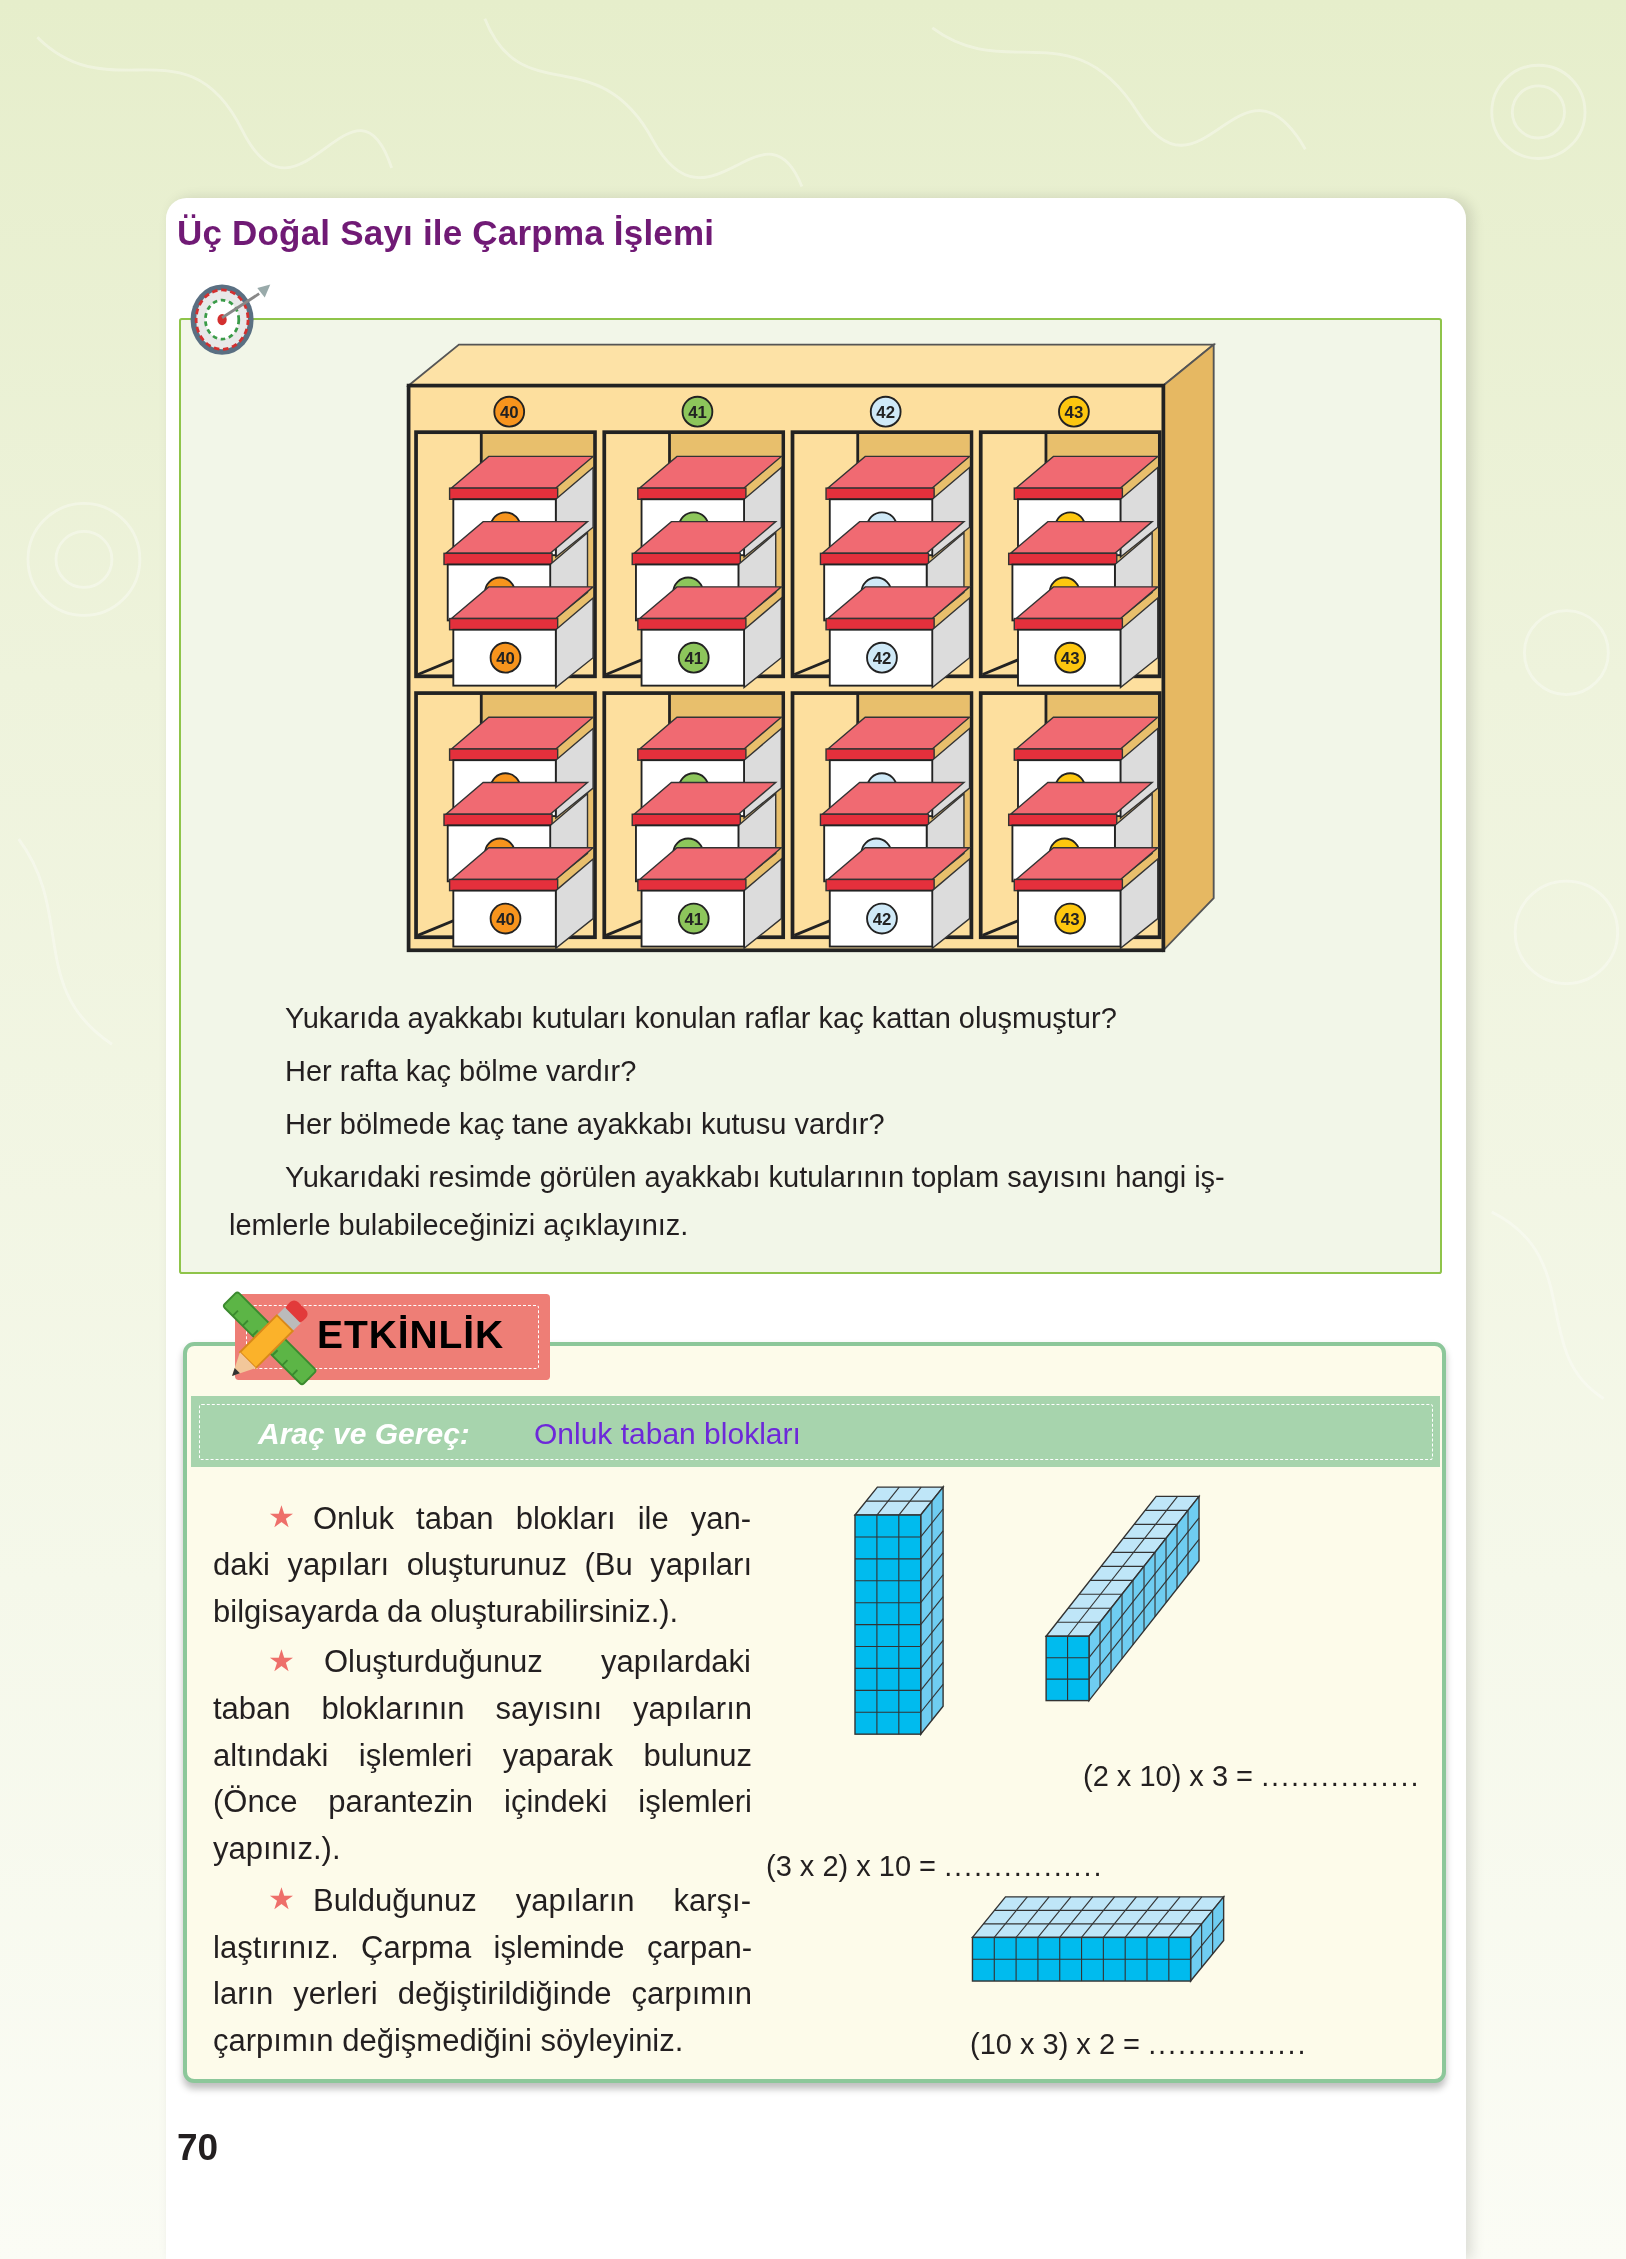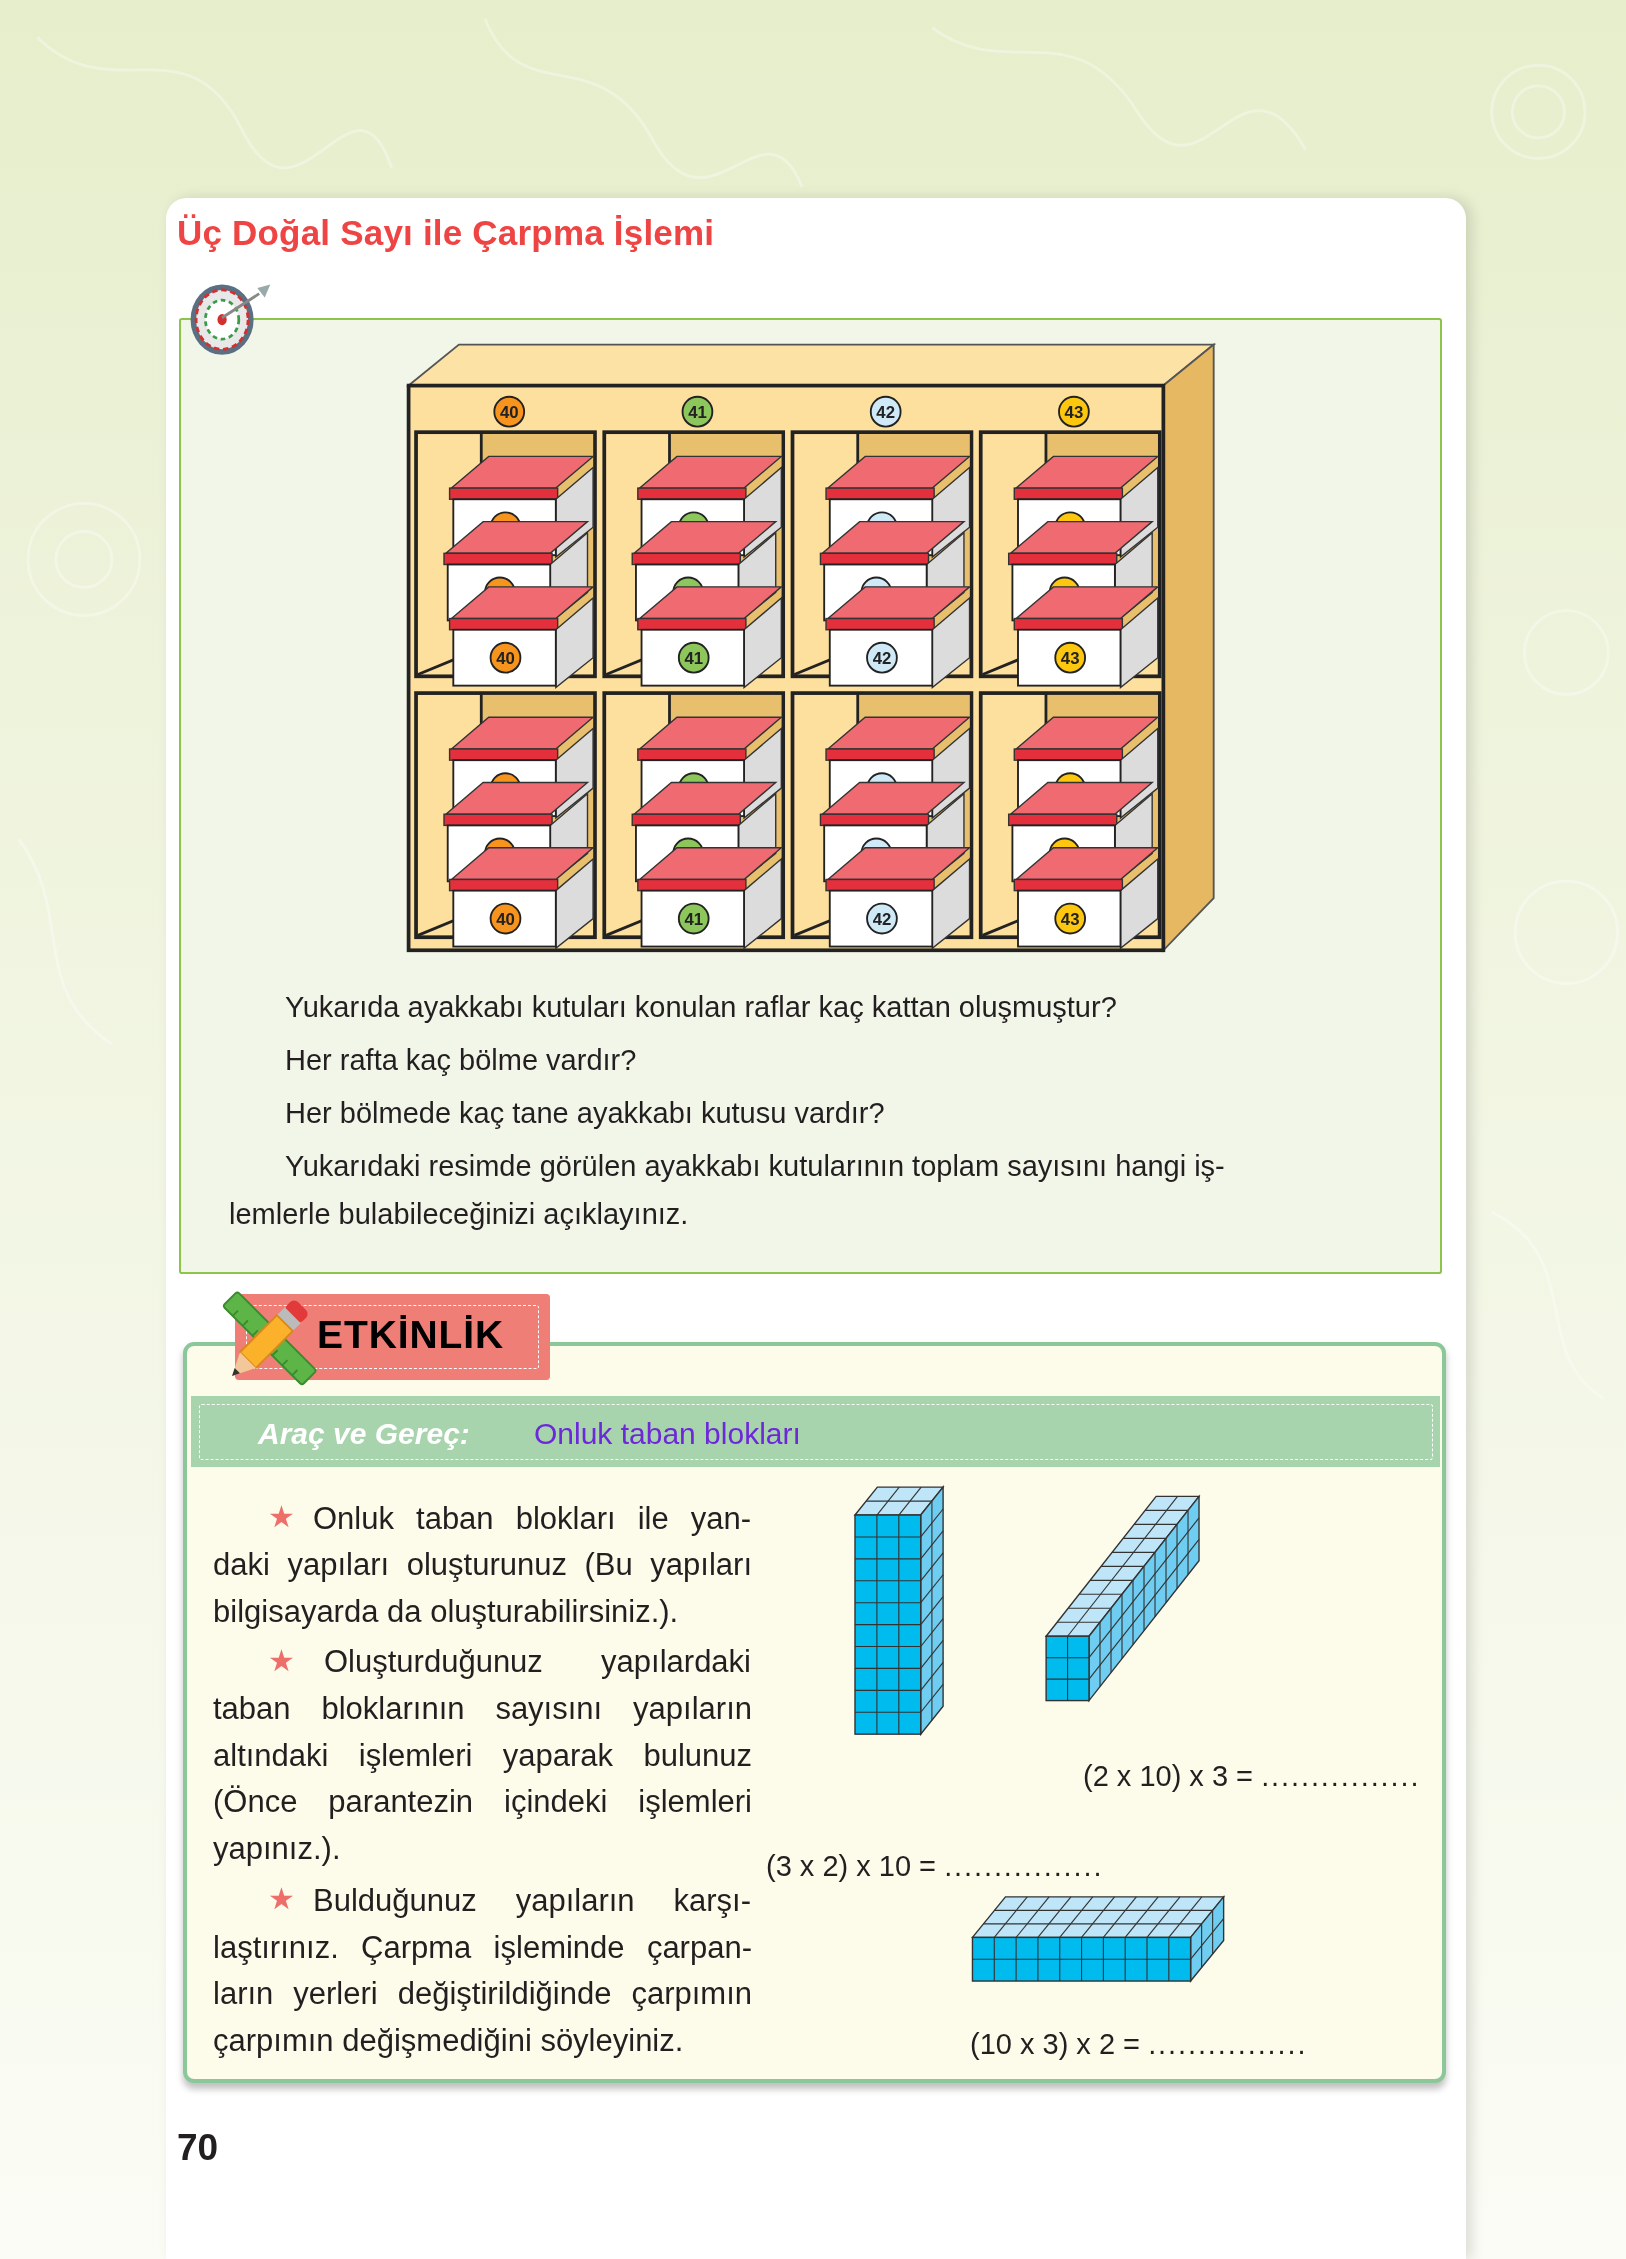--- a/index.html
+++ b/index.html
@@ -9,30 +9,30 @@
     font-family:"Liberation Sans", sans-serif;
   }
   .doodle { position:absolute; inset:0; pointer-events:none; opacity:.35; }
   .page {
     position:absolute; left:166px; top:198px; width:1300px; height:2062px;
     background:#fff; border-radius:20.5px 20.5px 0 0;
     box-shadow: 5.6px 0 13px rgba(0,0,0,.12);
   }
   .page-title {
     position:absolute; left:177px; top:213px; font-size:35px; font-weight:bold;
-    color:#ef4444; letter-spacing:0.2px;
+    color:#701a75; letter-spacing:0.2px;
   }
   .dartboard { position:absolute; left:185px; top:273px; width:89px; height:84px; }
   .q-panel {
     position:absolute; left:179px; top:318px; width:1263px; height:956px;
     background:#f2f6e8; border:2.8px solid #8fc44a; border-radius:2.8px;
     box-sizing:border-box;
   }
   .shelf-svg { position:absolute; left:403px; top:339px; }
-  .q-text { position:absolute; left:229px; font-size:29px; color:#231f20; white-space:nowrap; }
+  .q-text { position:absolute; left:229px; font-size:29px; color:#231f20; white-space:nowrap;margin-top:11px; }
   .q-text.indent { left:285px; }
 
   .etk-tab {
     position:absolute; left:235px; top:1294px; width:315px; height:86px;
     background:#ee7e76; border-radius:3.7px;
   }
   .etk-tab .dash {
     position:absolute; left:11.2px; top:11.2px; right:11.2px; bottom:11.2px;
     border:1.9px dashed #fff; border-radius:2.8px;
   }

